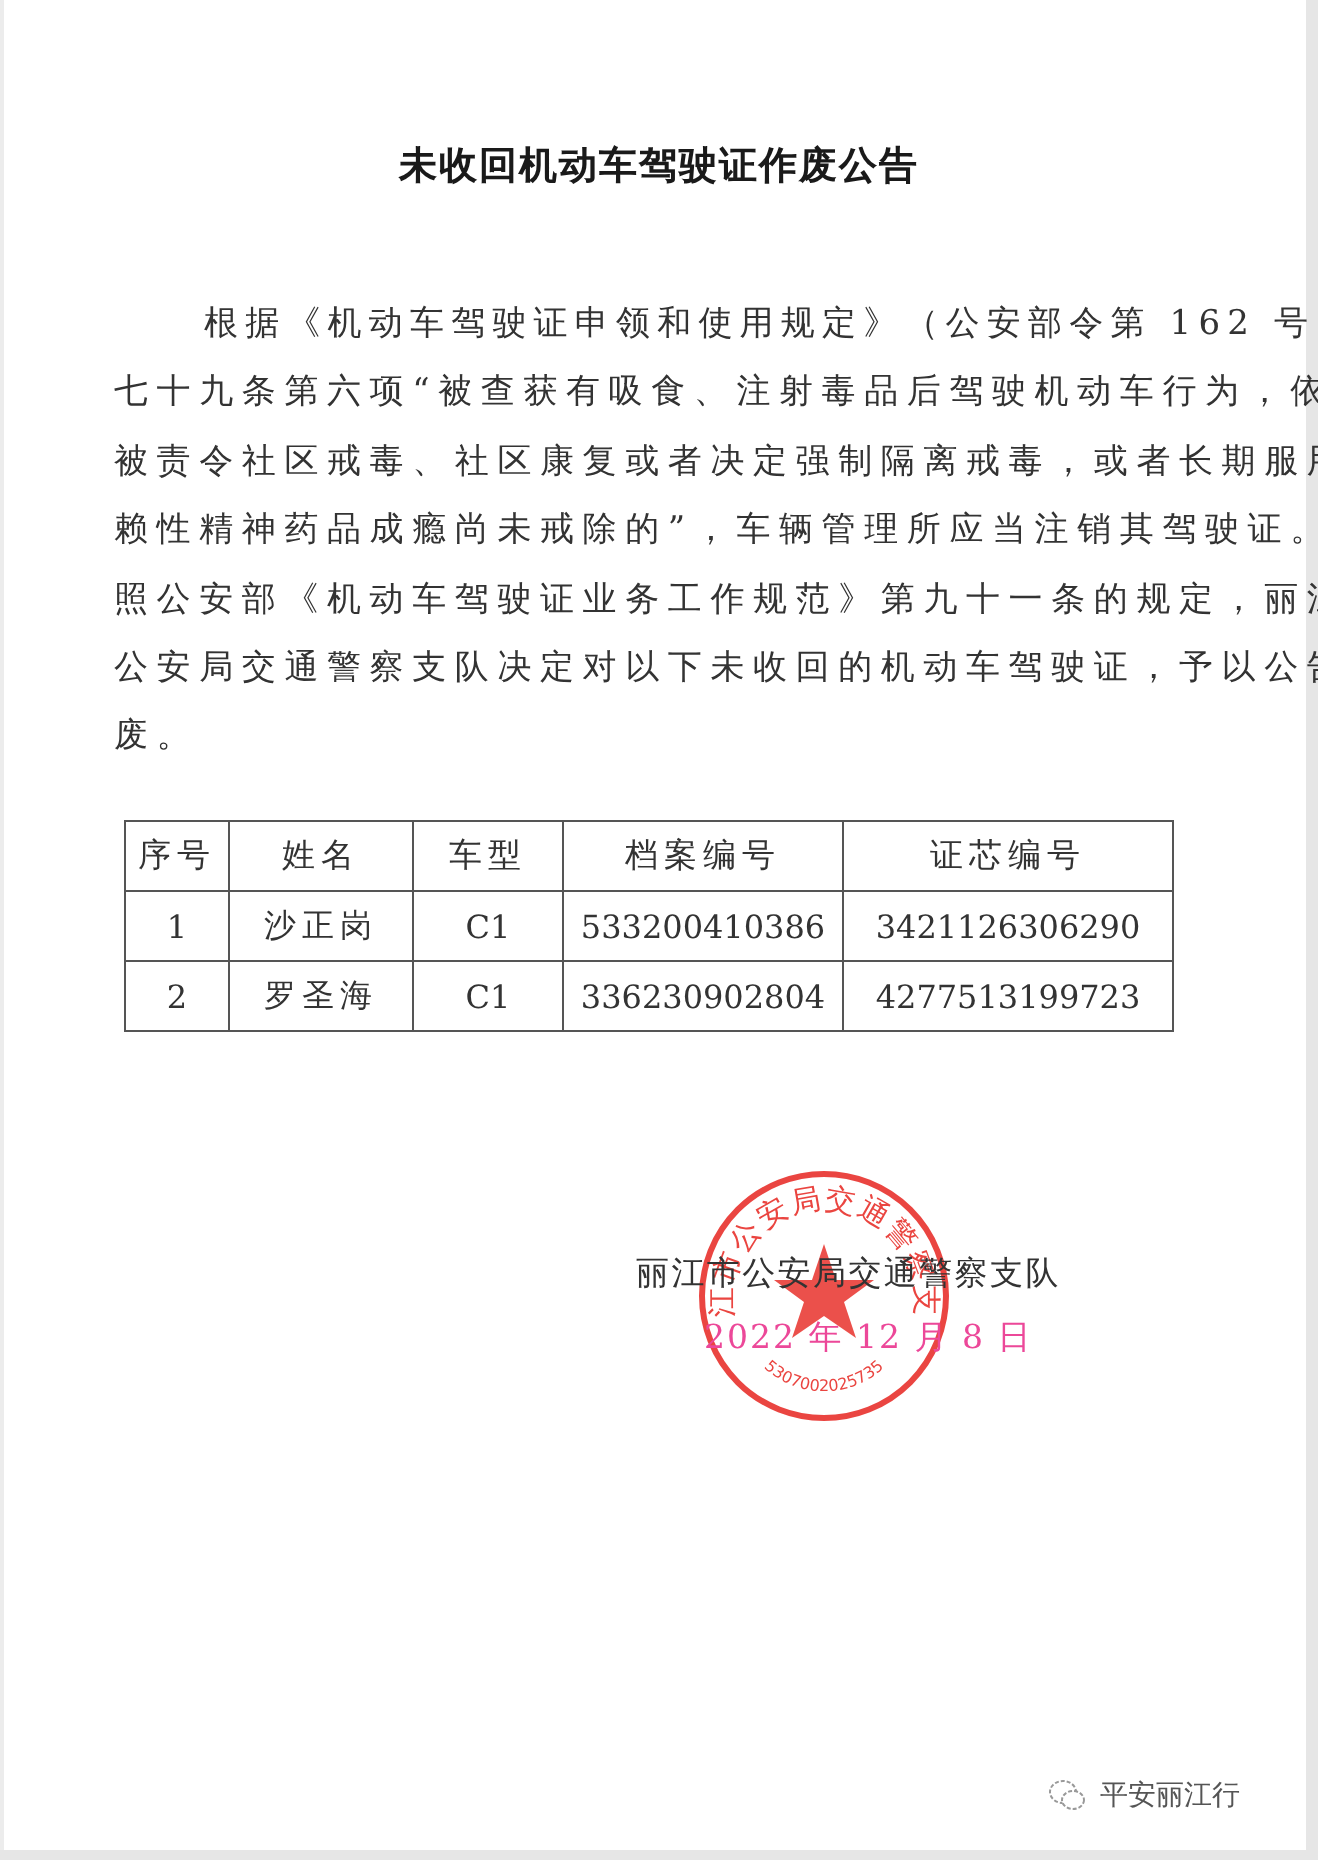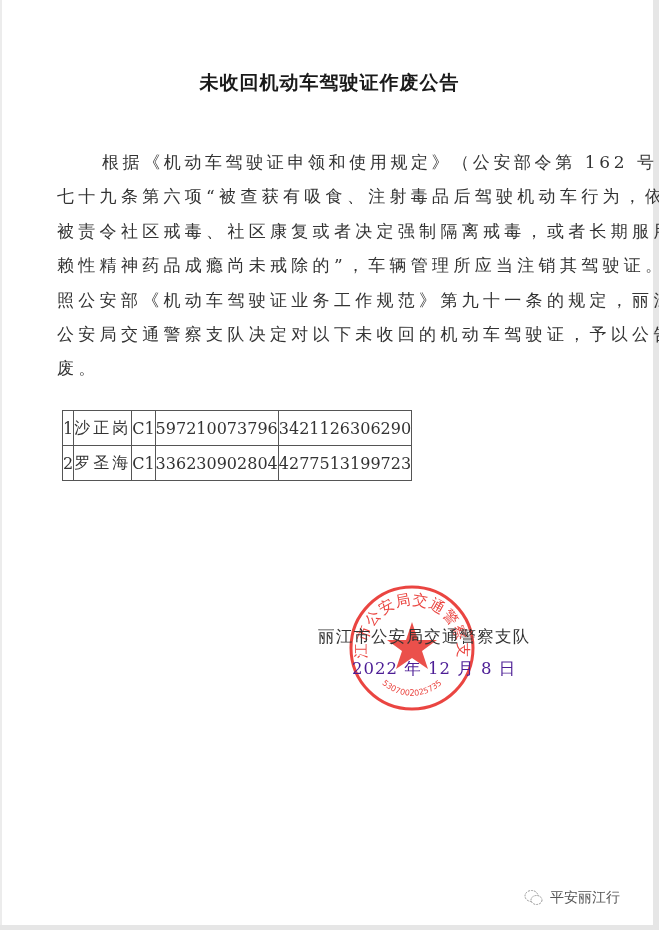--- a/index.html
+++ b/index.html
@@ -34,21 +34,21 @@
     table.records td, table.records th {
       border: 1.5px solid #555; text-align: center; font-weight: normal; padding: 0;
       height: 34px;
     }
     table.records th { letter-spacing: 3px; font-size: 16.5px; }
     .c0 { width: 51px; } .c1 { width: 91px; } .c2 { width: 74px; } .c3 { width: 139px; } .c4 { width: 164px; }
 
     .stamp { position: absolute; left: 348px; top: 584px; width: 128px; height: 128px; }
 
     .signature { position: absolute; left: 318px; top: 626px; font-size: 16.5px; letter-spacing: 1.2px; color: #333; }
-    .date { position: absolute; left: 352px; top: 658px; font-size: 16.5px; letter-spacing: 1px; color: #4c1d95; }
+    .date { position: absolute; left: 352px; top: 658px; font-size: 16.5px; letter-spacing: 1px; color: #ec4899; }
 
     .watermark {
       position: absolute; left: 524px; top: 889px; display: flex; align-items: flex-start; gap: 6px;
       font-family: "DejaVu Sans", "Liberation Sans", sans-serif; font-size: 14px; color: #555;
     }
     .watermark .wm-icon { width: 20px; height: 18px; }
   </style>
 </head>
 <body>
 
@@ -63,25 +63,32 @@
   <div class="line">七十九条第六项“被查获有吸食、注射毒品后驾驶机动车行为，依法</div>
   <div class="line">被责令社区戒毒、社区康复或者决定强制隔离戒毒，或者长期服用依</div>
   <div class="line">赖性精神药品成瘾尚未戒除的”，车辆管理所应当注销其驾驶证。按</div>
   <div class="line">照公安部《机动车驾驶证业务工作规范》第九十一条的规定，丽江市</div>
   <div class="line">公安局交通警察支队决定对以下未收回的机动车驾驶证，予以公告作</div>
   <div class="line">废。</div>
 </div>
 
 <table class="records">
   <tbody>
+      <tr>
+    <th class="c0">序号</th>
+    <th class="c1">姓名</th>
+    <th class="c2">车型</th>
+    <th class="c3">档案编号</th>
+    <th class="c4">证芯编号</th>
+  </tr>
   <tr>
     <td>1</td>
     <td style="letter-spacing:3px">沙正岗</td>
     <td>C1</td>
-    <td>597210073796</td>
+    <td>533200410386</td>
     <td>3421126306290</td>
   </tr>
   <tr>
     <td>2</td>
     <td style="letter-spacing:3px">罗圣海</td>
     <td>C1</td>
     <td>336230902804</td>
     <td>4277513199723</td>
   </tr>
 </tbody>

